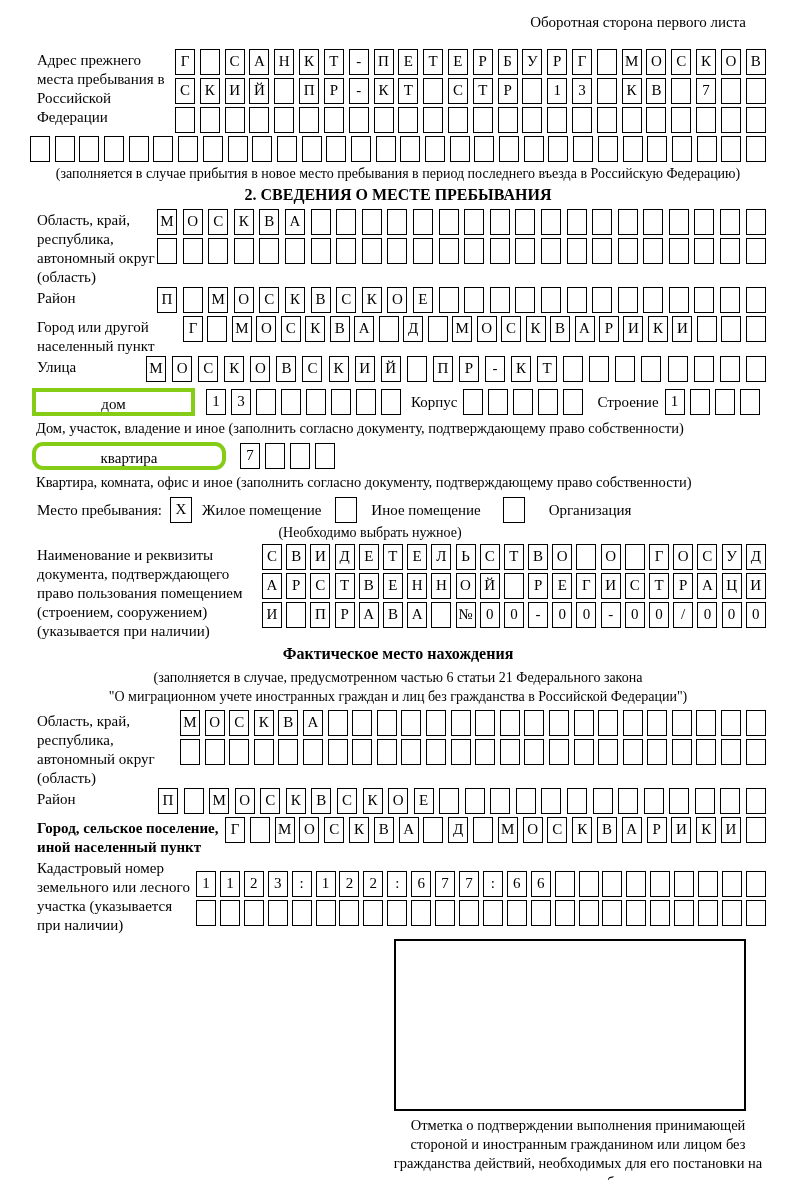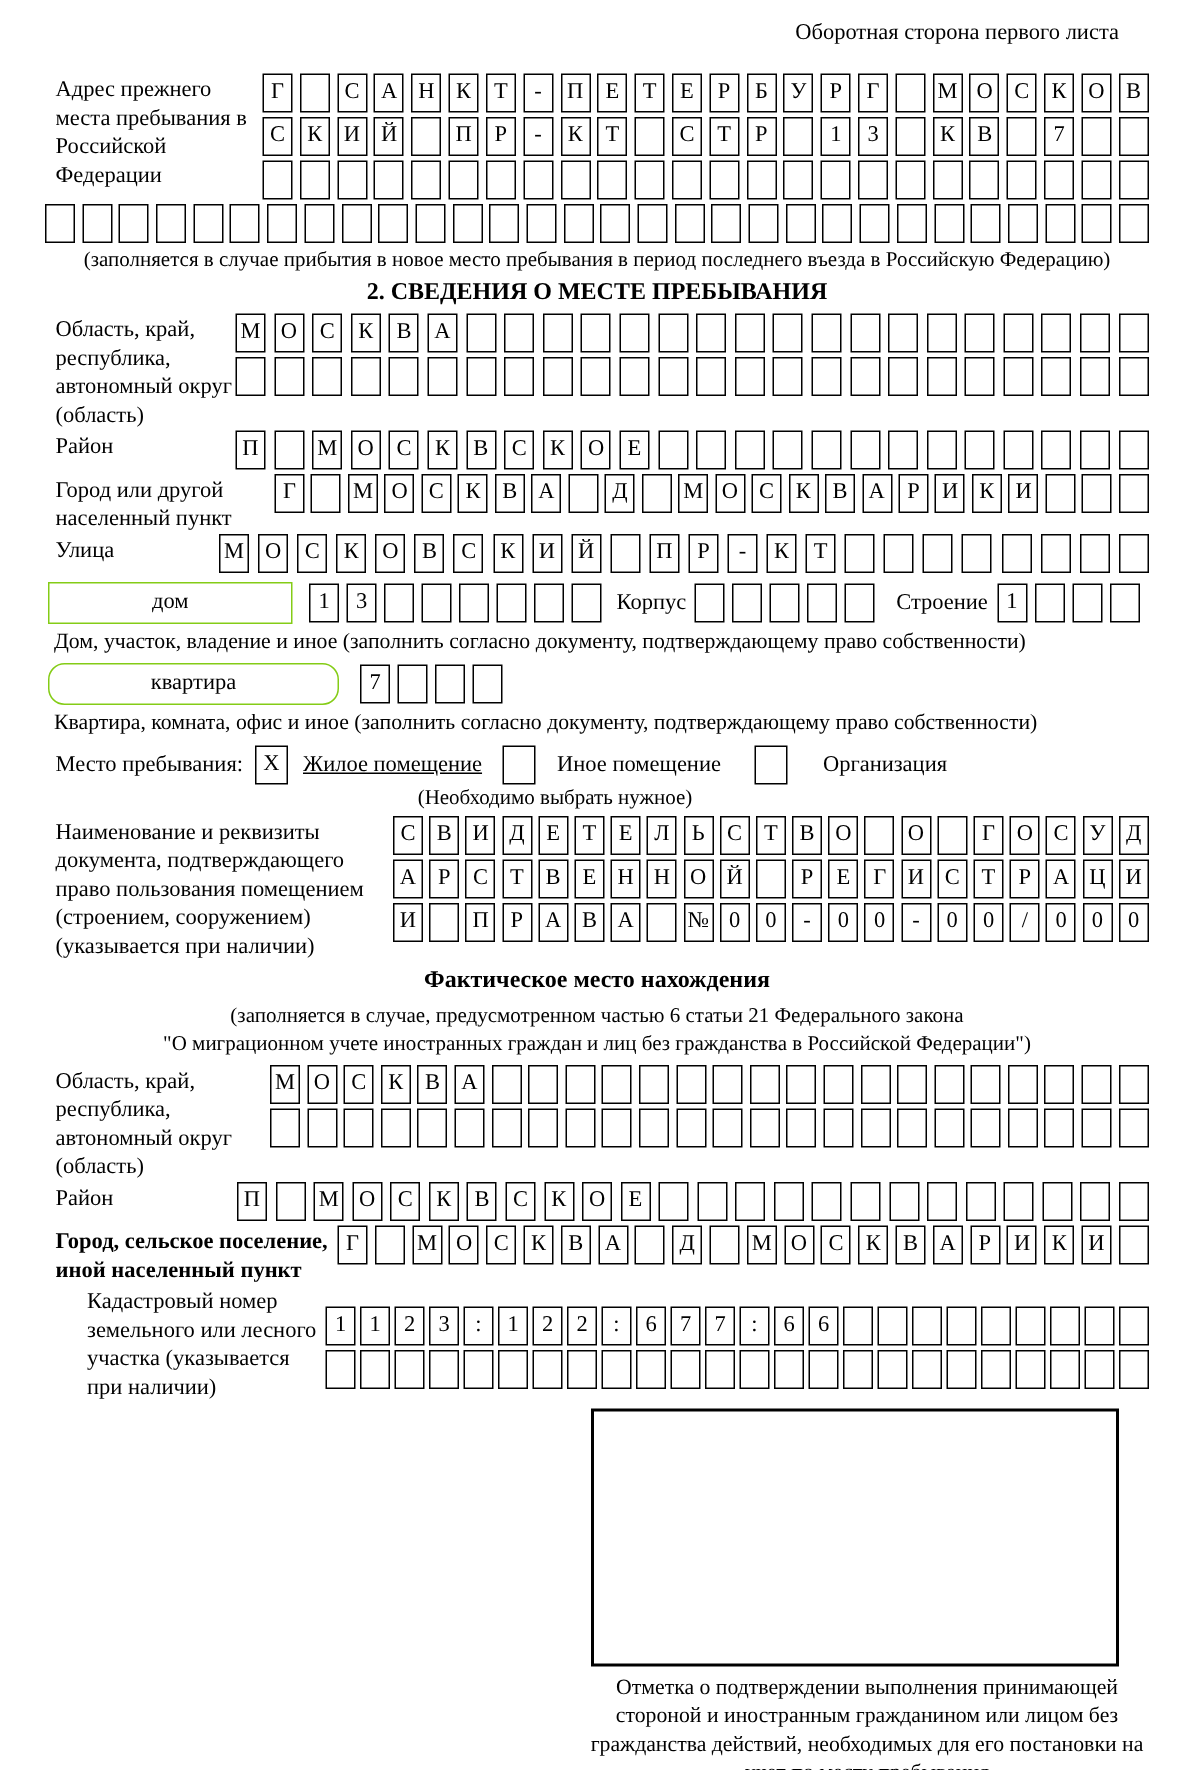--- a/index.html
+++ b/index.html
@@ -17,36 +17,36 @@
   .rows { flex:1; min-width:0; }
 
   .w145 { flex:0 0 145px; }
   .w127 { flex:0 0 127px; }
   .w153 { flex:0 0 153px; }
   .w116 { flex:0 0 116px; }
   .w232 { flex:0 0 232px; }
   .w150 { flex:0 0 150px; }
   .w128 { flex:0 0 128px; }
   .w195 { flex:0 0 195px;font-weight:bold; }
-  .w166 { flex:0 0 166px;margin-left:21px; }
+  .w166 { flex:0 0 166px; }
 
   .cells { display:flex; justify-content:space-between; margin-bottom:3px; }
   .cells.gapped { flex:none; justify-content:flex-start; gap:5px; margin-bottom:0; }
   .cell {
     box-sizing:border-box; flex:0 0 20px; width:20px; height:26px;
     border:1.7px solid #000; font-size:15px; line-height:22px; text-align:center;
   }
 
   .caption { font-size:14px; line-height:18px; }
   .center { text-align:center; }
   .section-title { text-align:center; font-weight:bold; font-size:16px; margin:3px 0 5px 0; }
 
   .house-row { display:flex; align-items:center; margin:2px 0 2px 0; height:30px; }
   .widebox {
-    box-sizing:border-box; border:1px solid #84cc16; height:28px;
+    box-sizing:border-box; border:4px solid #84cc16; height:28px;
     text-align:center; font-size:15px; line-height:25px;
   }
   .w-dom { width:163px; margin-left:2px; }
   .w-kv  { width:194px; margin-left:2px;border-radius:11px; }
   .inline-label { font-size:15px; white-space:nowrap; }
   .under-caption { font-size:14.5px; line-height:19px; margin:1px 0 3px 6px; }
 
   .stay-row { display:flex; align-items:center; font-size:15px; margin-top:4px; height:28px; }
   .stay-row .flabel-inline { padding-left:7px; }
   .cb { flex:0 0 22px; width:22px; height:26px; font-weight:normal; }
@@ -376,21 +376,21 @@
         <span class="cell"></span>
         <span class="cell"></span>
         <span class="cell"></span>
       </div>
   </div>
   <div class="under-caption">Квартира, комната, офис и иное (заполнить согласно документу, подтверждающему право собственности)</div>
 
   <div class="stay-row">
     <span class="flabel-inline">Место пребывания:</span>
     <span class="cell cb" style="margin-left:8px;">X</span>
-    <span style="margin-left:10px;text-decoration:underline;">Жилое помещение</span>
+    <span style="margin-left:10px;">Жилое помещение</span>
     <span class="cell cb" style="margin-left:14px;"></span>
     <span style="margin-left:14px;">Иное помещение</span>
     <span class="cell cb" style="margin-left:22px;"></span>
     <span style="margin-left:24px;">Организация</span>
   </div>
   <div class="stay-caption">(Необходимо выбрать нужное)</div>
 
   <div class="frow">
     <div class="flabel w232">Наименование и реквизиты документа, подтверждающего право пользования помещением (строением, сооружением) (указывается при наличии)</div>
     <div class="rows">

